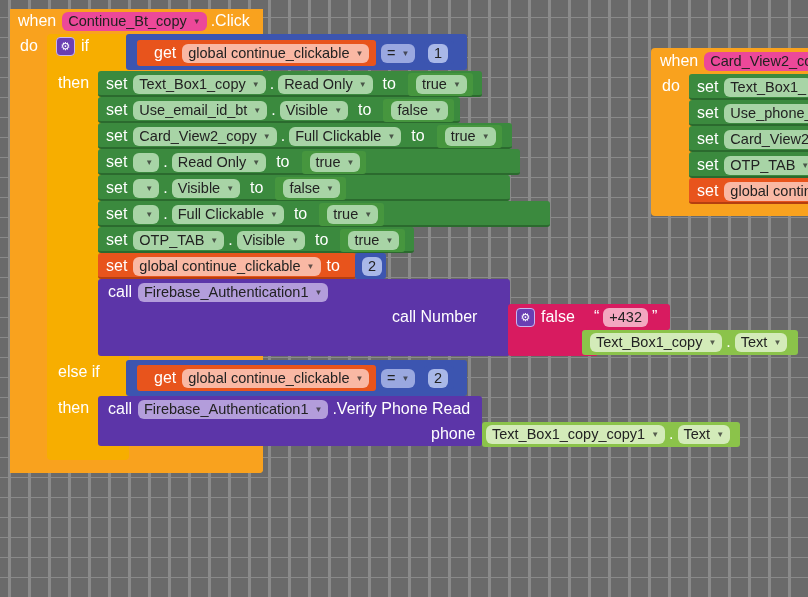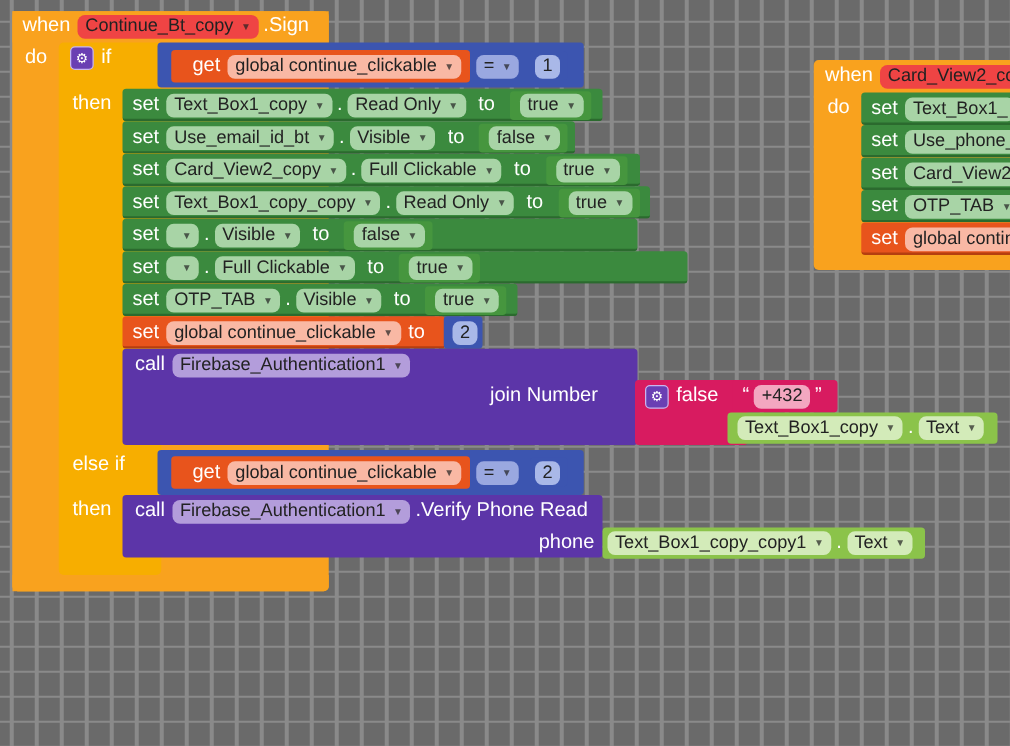--- a/index.html
+++ b/index.html
@@ -31,21 +31,21 @@
   .c-set { background:#3b8a3e; border-bottom:2px solid #2b6a2e; }
   .c-setvar { background:#e8541c; border-bottom:2px solid #b53e10; }
   .c-call { background:#5c35a8; }
   .c-cmp { background:#3c55b0; }
   .c-get { background:#e8541c; }
   .c-num { background:#3c55b0; }
   .c-prop { background:#8bc34a; }
   .c-join { background:#d81b60; }
   .p-set { background:#a8d4a6; }
   .p-var { background:#f9b8a4; }
-  .p-event { background:#ef4444; }
+  .p-event { background:#ec4899; }
   .p-call { background:#b39ddb; }
   .p-cmp { background:#9aa8e0; }
   .p-num { background:#a9b8e8; }
   .p-prop { background:#d3ebb9; }
   .p-str { background:#f3a7c0; }
 </style>
 </head>
 <body>
 
 <div class="grid"></div>
@@ -54,21 +54,21 @@
 </div>
 <div class="blk c-event" style="left:10px;top:9px;width:253px;height:25px;"></div>
 <div class="blk c-event" style="left:10px;top:9px;width:36px;height:464px;"></div>
 <div class="blk c-event" style="left:10px;top:460px;width:253px;height:13px;border-radius:0 0 4px 4px;"></div>
 <div class="row" style="left:12px;top:9px;">
   <span class="kw">when</span>
   <span class="pill p-event">
       <span>Continue_Bt_copy</span>
       <span class="arr">▼</span>
     </span>
-  <span class="kw" style="margin-left:4px">.Sign</span>
+  <span class="kw" style="margin-left:4px">.Click</span>
 </div>
 <div class="row" style="left:14px;top:34px;">
     <span class="kw">do</span>
   </div>
 
 <div class="blk c-if" style="left:47px;top:34px;width:82px;height:426px;border-radius:4px;"></div>
 <div class="row" style="left:56px;top:34px;">
   <span class="gear">⚙</span>
   <span class="kw">if</span>
 </div>
@@ -154,21 +154,20 @@
       <span class="kw" style="margin-left:10px;margin-right:10px">to</span>
       <span class="blkval" style="background:#46963e;border-radius:3px;padding:2px 6px 2px 8px;margin-left:2px"><span class="pill p-set">
           <span>true</span>
           <span class="arr">▼</span>
         </span></span>
     </div>
     <div class="blk c-set" style="left: 98px; top: 149px; width: 422px; height: 26px; border-radius: 3px;"></div>
     <div class="row" style="left: 100px; top: 150px;">
       <span class="kw">set</span>
       <span class="pill p-set">
-        <span>Text_Box1_copy_copy</span>
         <span class="arr">▼</span>
       </span>
       <span class="dotsep">.</span>
       <span class="pill p-set">
         <span>Read Only</span>
         <span class="arr">▼</span>
       </span>
       <span class="kw" style="margin-left:10px;margin-right:10px">to</span>
       <span class="blkval" style="background:#46963e;border-radius:3px;padding:2px 6px 2px 8px;margin-left:2px"><span class="pill p-set">
           <span>true</span>
@@ -245,21 +244,21 @@
 
 <div class="blk c-call" style="left:98px;top:279px;width:412px;height:77px;border-radius:3px;"></div>
 <div class="row" style="left:102px;top:280px;">
   <span class="kw">call</span>
   <span class="pill p-call">
       <span>Firebase_Authentication1</span>
       <span class="arr">▼</span>
     </span>
 </div>
 <div class="row" style="left:386px;top:305px;">
-  <span class="kw">join Number</span>
+  <span class="kw">call Number</span>
 </div>
 
 <div class="blk c-join" style="left:508px;top:304px;width:90px;height:52px;border-radius:3px;"></div>
 <div class="blk c-join" style="left:586px;top:304px;width:84px;height:26px;border-radius:3px;"></div>
 <div class="row" style="left:516px;top:305px;">
   <span class="gear">⚙</span>
   <span class="kw">false</span>
 </div>
 <div class="row" style="left:594px;top:305px;">
   <span style="color:#fff;margin-right:4px">“</span>

